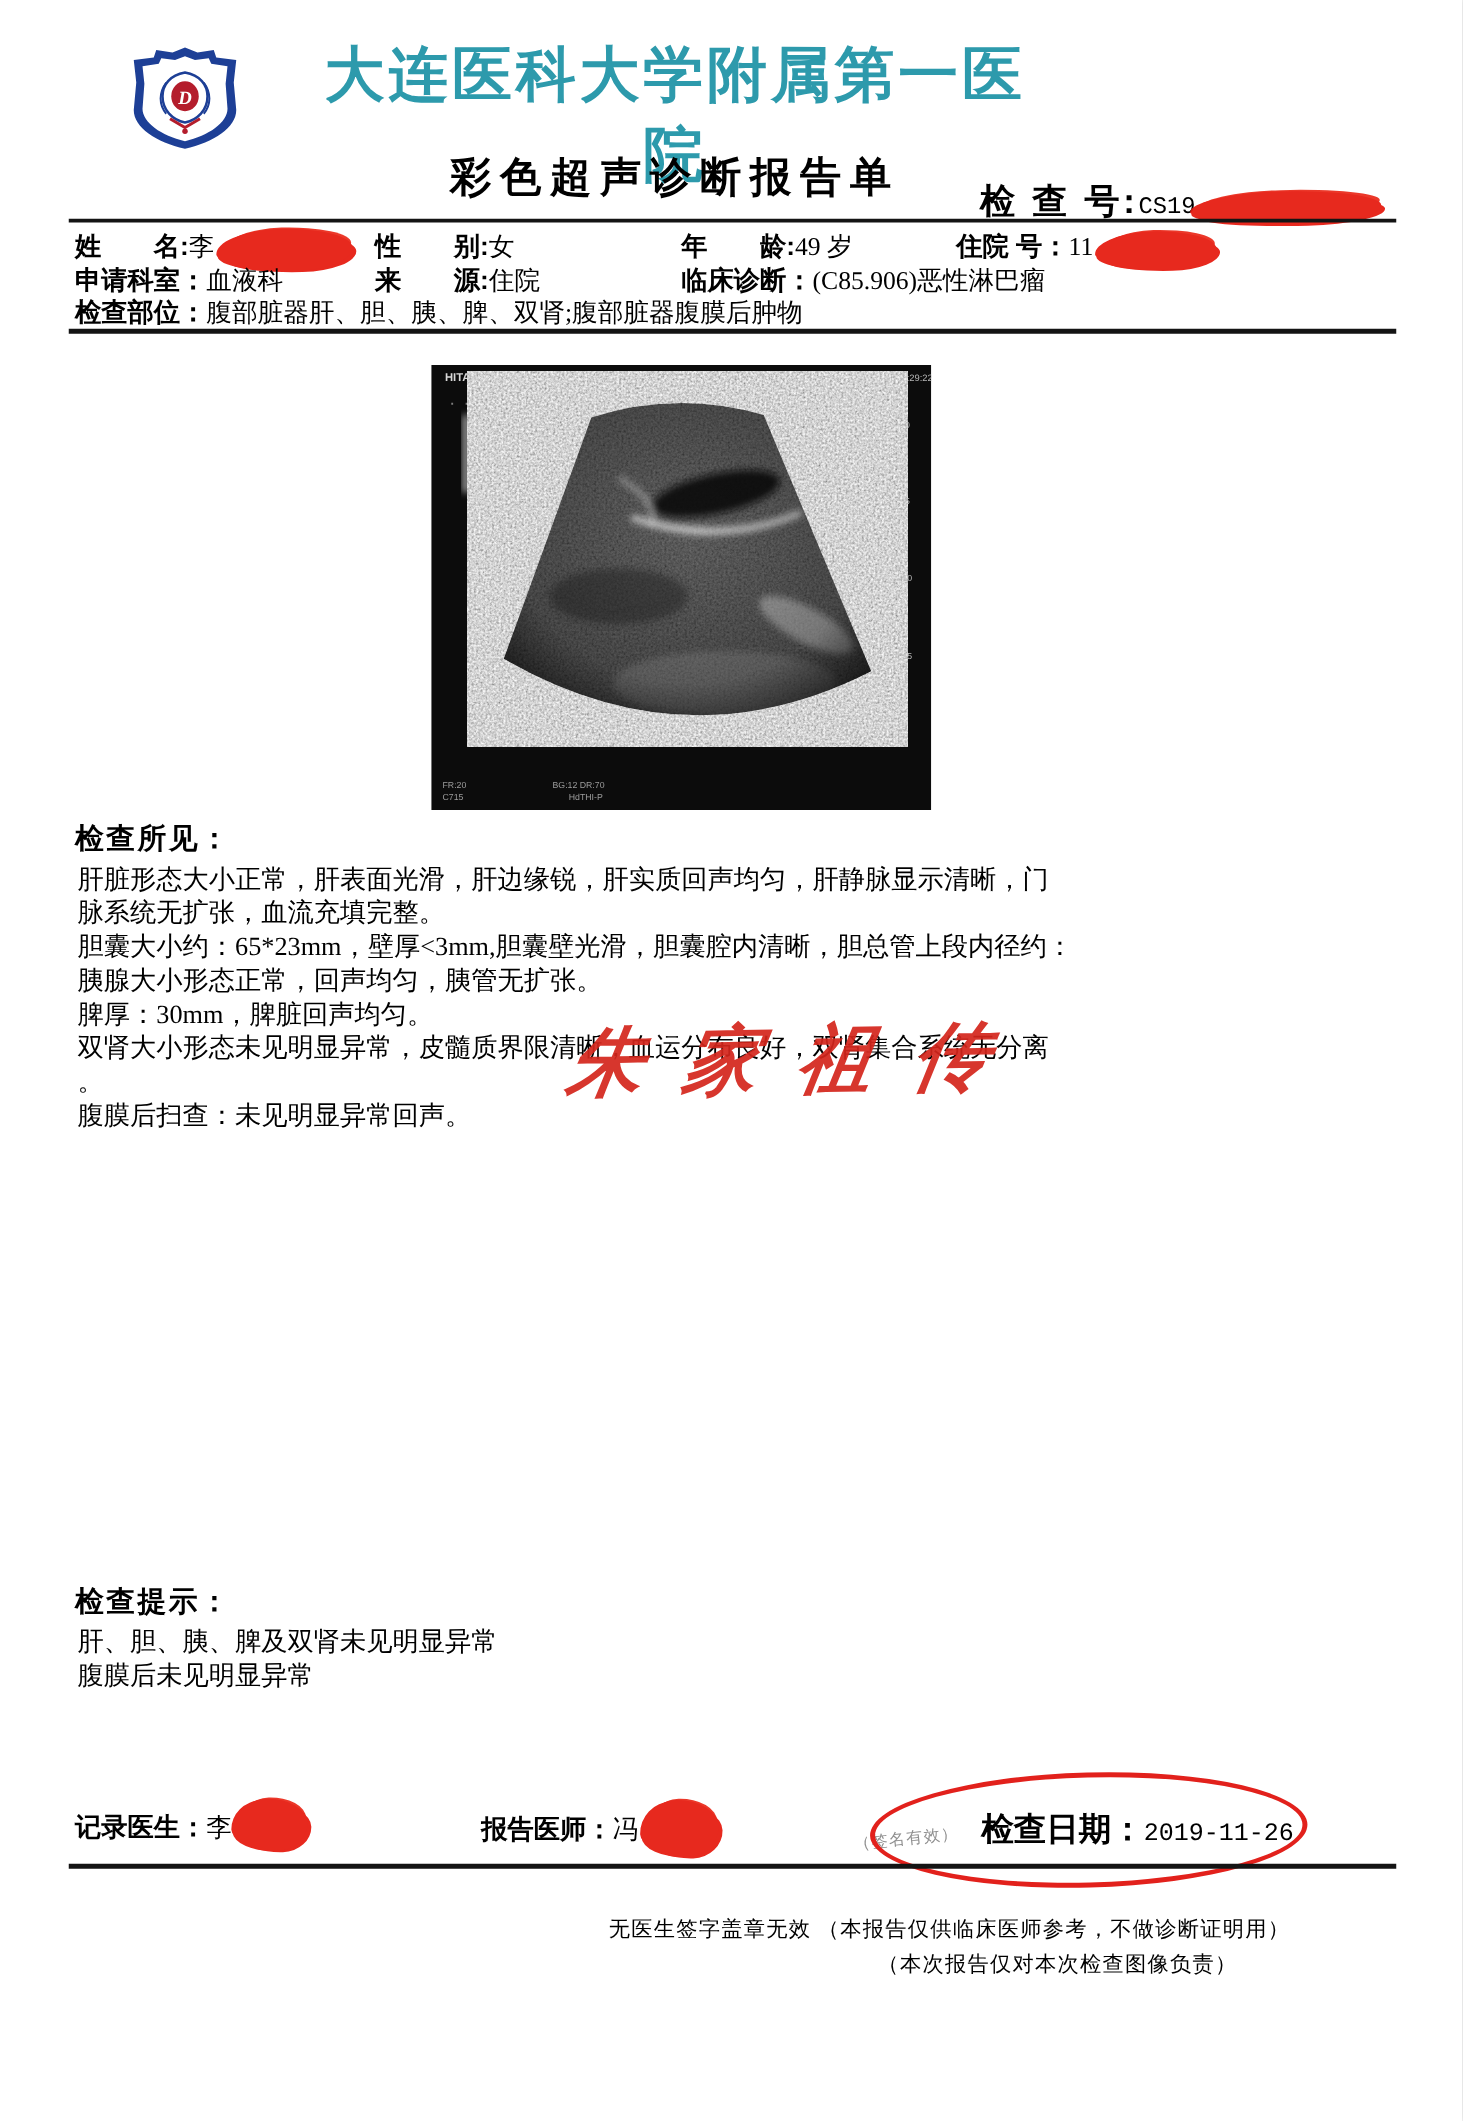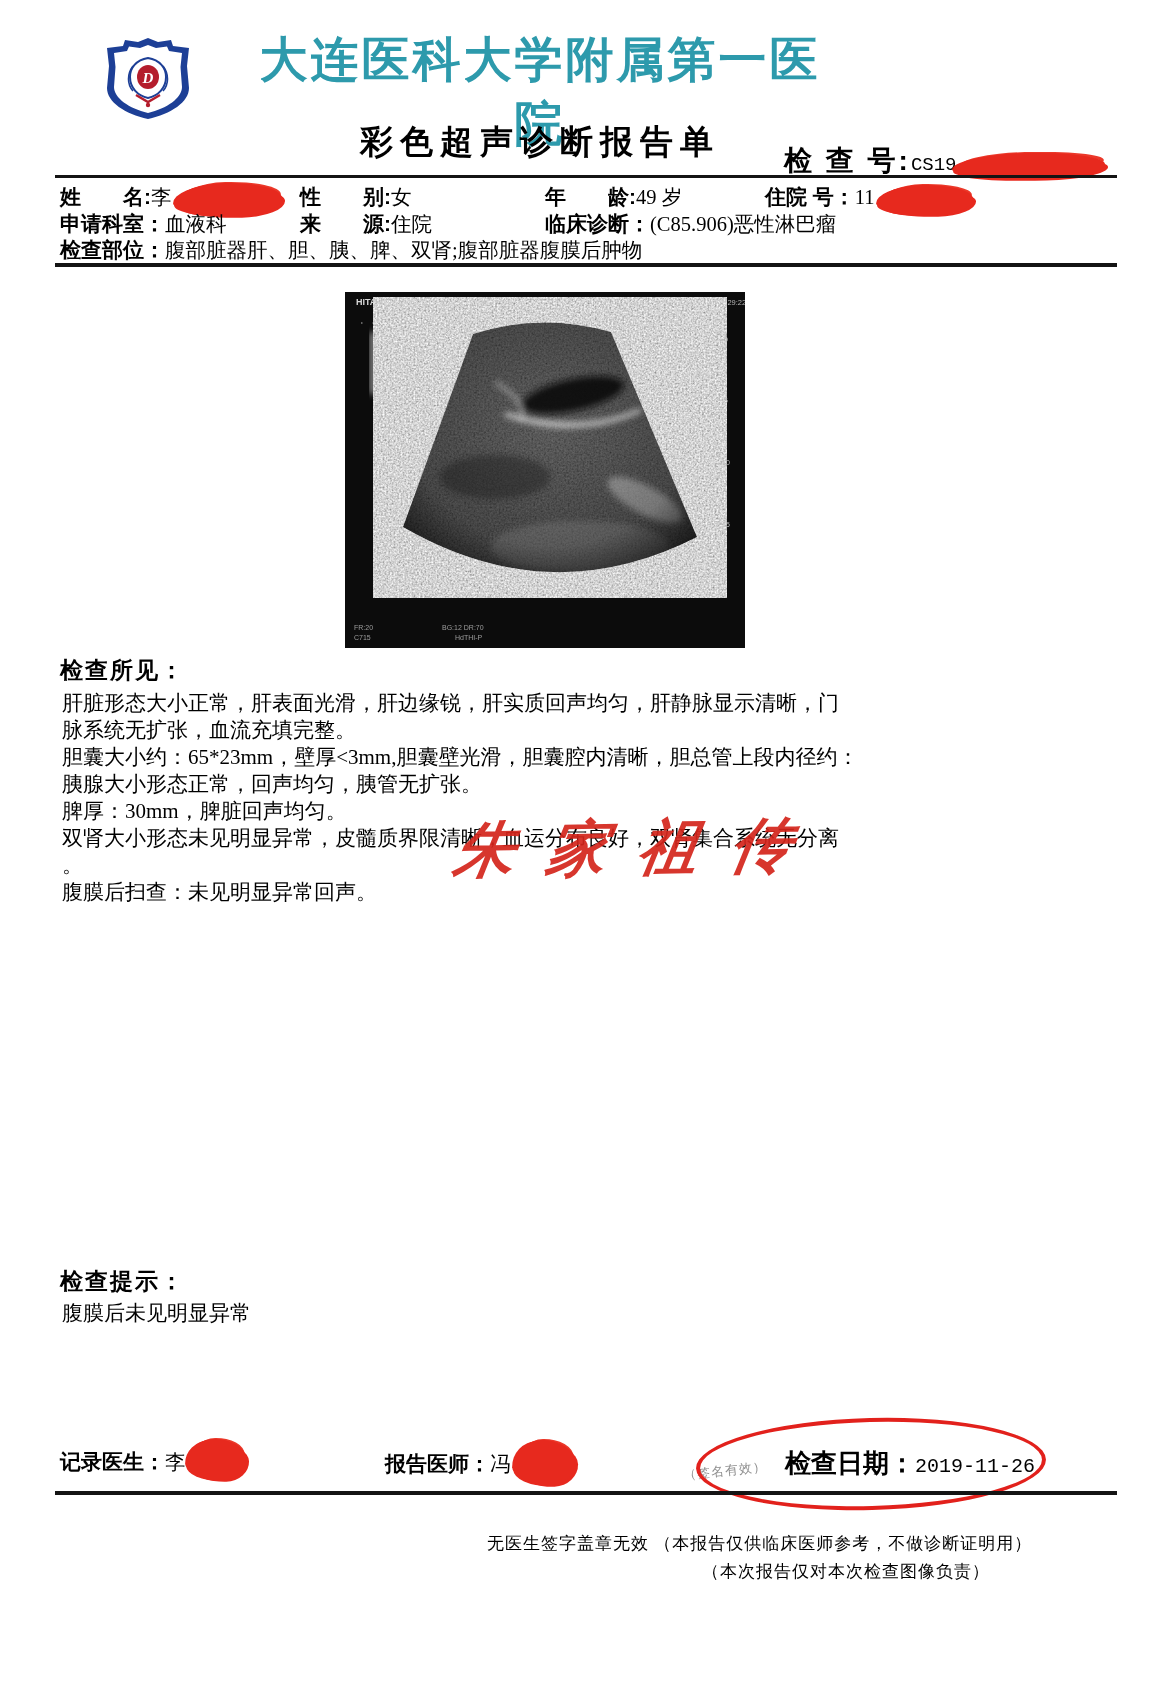--- a/index.html
+++ b/index.html
@@ -172,20 +172,21 @@
     <div class="body-t">脾厚：30mm，脾脏回声均匀。</div>
     <div class="body-t">双肾大小形态未见明显异常，皮髓质界限清晰，血运分布良好，双肾集合系统无分离</div>
     <div class="body-t">。</div>
     <div class="body-t">腹膜后扫查：未见明显异常回声。</div>
   </div>
 
   <div class="abs watermark" style="left:455px;top:808px;">朱家祖传</div>
 
   <div class="abs sec-head" style="left:60px;top:1266px;">检查提示：</div>
   <div class="abs" style="left:62px;top:1300px;width:1070px;">
+    <div class="body-t">肝、胆、胰、脾及双肾未见明显异常</div>
     <div class="body-t">腹膜后未见明显异常</div>
   </div>
 
   <div class="abs frow" style="left:60px;top:1448px;">
     <span class="lbl">记录医生：</span><span class="val">李</span><span class="redact" style="width:60px;height:42px;margin-left:0;margin-top:-10px;"></span>
   </div>
   <div class="abs frow" style="left:385px;top:1448px;">
     <span class="lbl">报告医师：</span><span class="val">冯</span><span class="redact" style="width:62px;height:46px;margin-left:2px;margin-top:-8px;"></span>
   </div>
   <div class="abs sig-note" style="left:683px;top:1462px;">（签名有效）</div>

